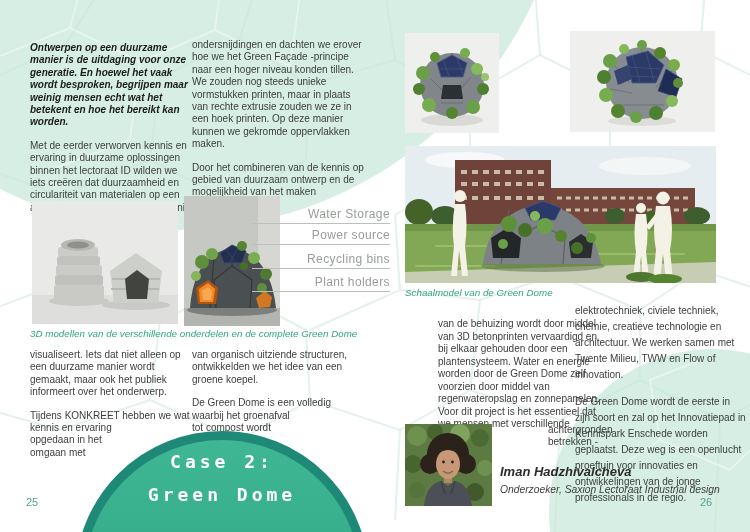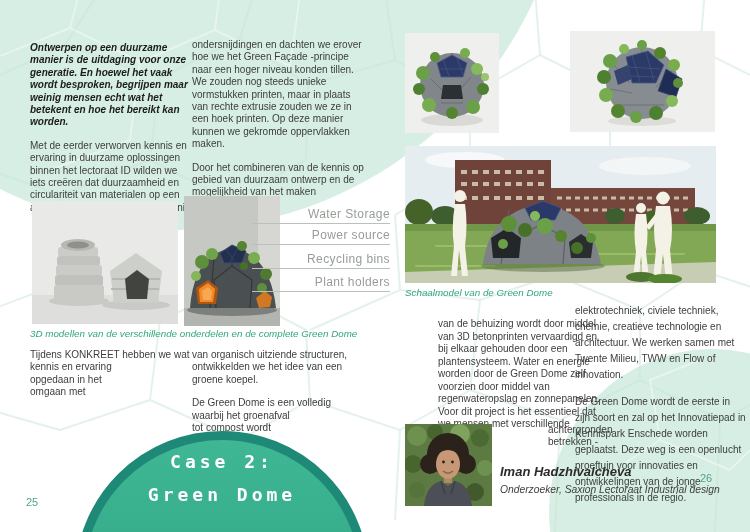--- a/index.html
+++ b/index.html
@@ -134,20 +134,21 @@
   <div class="abs" style="left:252px;top:207px;">
     <div class="lblrow">Water Storage</div>
     <div class="lblrow">Power source</div>
     <div class="lblrow" style="margin-top:7px;">Recycling bins</div>
     <div class="lblrow" style="margin-top:6px;">Plant holders</div>
   </div>
 
   <div class="abs cap" style="left:30px;top:328px;width:345px;">3D modellen van de verschillende onderdelen en de complete Green Dome</div>
 
   <div class="abs body-col" style="left:30px;top:349px;width:164px;">
+    <p>visualiseert. Iets dat niet alleen op een duurzame manier wordt gemaakt, maar ook het publiek informeert over het onderwerp.</p>
     <div class="wrapline">Tijdens KONKREET hebben we wat</div>
     <div class="wrapline">kennis en ervaring</div>
     <div class="wrapline">opgedaan in het</div>
     <div class="wrapline">omgaan met</div>
   </div>
 
   <div class="abs body-col" style="left:192px;top:349px;width:168px;">
     <p>van organisch uitziende structuren, ontwikkelden we het idee van een groene koepel.</p>
     <div class="wrapline">De Green Dome is een volledig</div>
     <div class="wrapline alignR">waarbij het groenafval</div>
@@ -300,15 +301,15 @@
   </svg>
 
   <div class="abs author-name" style="left:500px;top:464px;">Iman Hadzhivalcheva</div>
   <div class="abs author-title" style="left:500px;top:484px;">Onderzoeker, Saxion Lectoraat Industrial design</div>
 
   <div class="abs body-col" style="left:575px;top:303px;width:172px;line-height:16px;">
     <p>elektrotechniek, civiele techniek, chemie, creatieve technologie en architectuur. We werken samen met Twente Milieu, TWW en Flow of innovation.</p>
     <p>De Green Dome wordt de eerste in zijn soort en zal op het Innovatiepad in Kennispark Enschede worden geplaatst. Deze weg is een openlucht proeftuin voor innovaties en ontwikkelingen van de jonge professionals in de regio.</p>
   </div>
 
-  <div class="abs pagenum" style="left:700px;top:472px;">26</div>
+  <div class="abs pagenum" style="left:700px;top:496px;">26</div>
 
 </div>
 
 </body></html>

